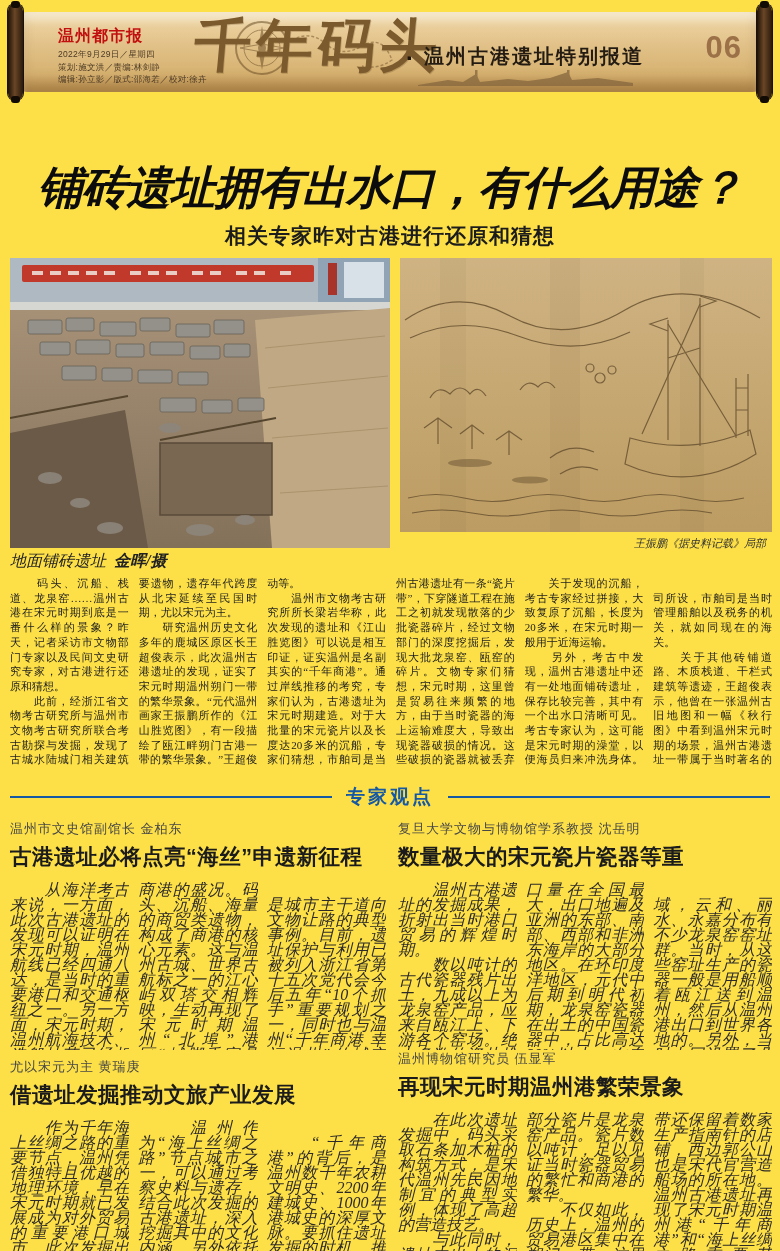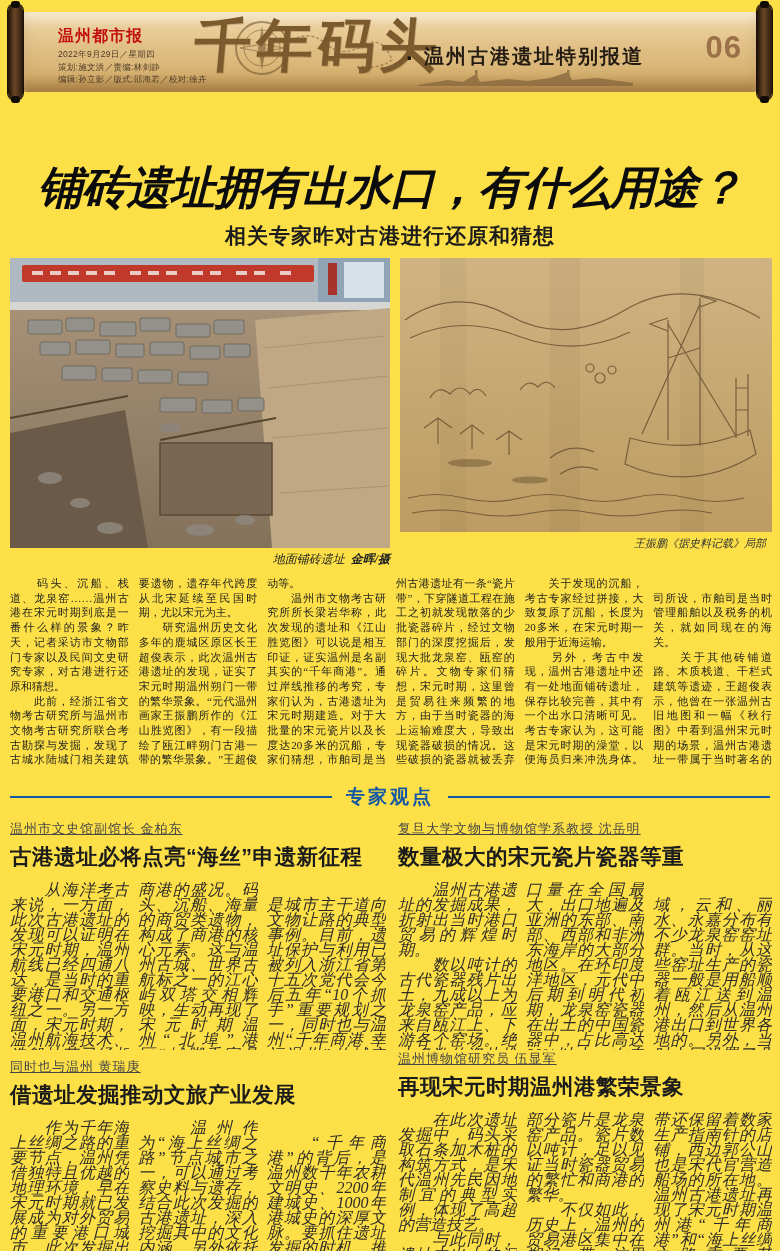--- a/index.html
+++ b/index.html
@@ -31,39 +31,39 @@
 
   
   .headline{position:absolute;left:0;width:780px;text-align:center;font-weight:900;
     font-size:45px;letter-spacing:-1px;color:#0c0c0c;white-space:nowrap;}
   .hl1{top:102px;} .hl2{top:158px;font-style:italic;}
   .deck{position:absolute;left:0;top:222px;width:780px;text-align:center;font-size:21px;font-weight:600;color:#1c1c1c;letter-spacing:1px;}
 
   
   .fig-photo{position:absolute;left:10px;top:258px;width:380px;height:290px;overflow:hidden;background:#9b8a75;}
   .fig-paint{position:absolute;left:400px;top:258px;width:372px;height:274px;overflow:hidden;background:#c7a96f;}
-  .cap-left{position:absolute;left:10px;top:551px;width:380px;text-align:right;font-size:12px;
+  .cap-left{position:absolute;left:10px;top:551px;width:380px;text-align:left;font-size:16px;
     font-family:"Liberation Serif",serif;font-style:italic;color:#222;}
   .cap-left b{font-style:italic;}
   .cap-right{position:absolute;left:400px;top:536px;width:366px;text-align:right;font-size:11px;
     font-family:"Liberation Serif",serif;font-style:italic;color:#333;}
 
   
   .main-cols{position:absolute;left:10px;top:576px;width:762px;height:192px;display:flex;gap:10px;}
   .mcol{flex:1;font-family:"Liberation Serif",serif;font-size:11px;line-height:14.7px;color:#1d1d1d;
     text-align:justify;white-space:pre-line;overflow:hidden;}
 
   
   .divider{position:absolute;left:10px;top:784px;width:760px;display:flex;align-items:center;}
   .divider .line{flex:1;height:2px;background:#1558a4;}
   .divider .label{margin:0 14px;font-size:19px;font-weight:900;color:#1558a4;letter-spacing:3px;}
 
   
   .expert{position:absolute;}
-  .ex-kicker{font-size:13px;color:#474747;letter-spacing:1px;text-decoration:underline;}
+  .ex-kicker{font-size:13px;color:#474747;letter-spacing:1px;}
   .ex-title{font-size:21.5px;font-weight:800;color:#1b1b1b;letter-spacing:.5px;margin-top:4px;white-space:nowrap;}
   .ex-cols{display:flex;gap:9px;margin-top:11px;}
   .ecol{flex:1;font-family:Liberation Serif, serif;font-style:italic;font-size:16px;line-height:15px;
     color:#2d2a27;text-align:justify;white-space:pre-line;overflow:hidden;}
   .ex-a{left:10px;top:820px;width:376px;}
   .ex-b{left:398px;top:820px;width:374px;}
   .ex-c{left:10px;top:1058px;width:376px;}
   .ex-d{left:398px;top:1050px;width:374px;}
   .ex-a .ex-cols,.ex-b .ex-cols{height:168px;}
   .ex-c .ex-cols,.ex-d .ex-cols{height:140px;}
@@ -271,21 +271,21 @@
 　　宋代是我国瓷器大量外销的时期，其中龙泉窑的出</div>
       <div class="ecol">口量在全国最大，出口地遍及亚洲的东部、南部、西部和非洲东海岸的大部分地区。在环印度洋地区，元代中后期到明代初期，龙泉窑瓷器在出土的中国瓷器中，占比高达80%以上；在东亚东南亚，占比约为60%，而温州港在宋元时期是龙泉青瓷主要的发舶港口。据史料记载，龙泉一带是龙泉窑的中心区</div>
       <div class="ecol">
         <span>域，云和、丽水、永嘉分布有不少龙泉窑窑址群。当时，从这些窑址生产的瓷器一般是用船顺着瓯江送到温州，然后从温州港出口到世界各地的。另外，当时中国设置了几个市舶司（类似于现在的海关），温州港就是其中之一，温州港的贸易地位由此可见一斑。</span>
         
       </div>
     </div>
   </div>
 
   <div class="expert ex-c">
-    <div class="ex-kicker">同时也与温州  黄瑞庚</div>
+    <div class="ex-kicker">尤以宋元为主  黄瑞庚</div>
     <div class="ex-title">借遗址发掘推动文旅产业发展</div>
     <div class="ex-cols">
       <div class="ecol">　　作为千年海上丝绸之路的重要节点，温州凭借独特且优越的地理环境，早在宋元时期就已发展成为对外贸易的重要港口城市。此次发掘出的温州古港遗址，正是温州参与“海上丝绸之路”贸易往来的有力见证。</div>
       <div class="ecol">　　温州作为“海上丝绸之路”节点城市之一，可以通过考察史料与遗存，结合此次发掘的古港遗址，深入挖掘其中的文化内涵，另外依托文化和历史资源打造文旅项目，以文促旅、以旅彰文，放大千年商港的传播效应。</div>
       <div class="ecol">
         <span>　　“千年商港”的背后，是温州数千年农耕文明史、2200年建城史、1000年港城史的深厚文脉。要抓住遗址发掘的时机，推动温州文旅产业更大的发展，让千年古港焕发出更夺目的光彩。</span>
         
       </div>
     </div>
   </div>

